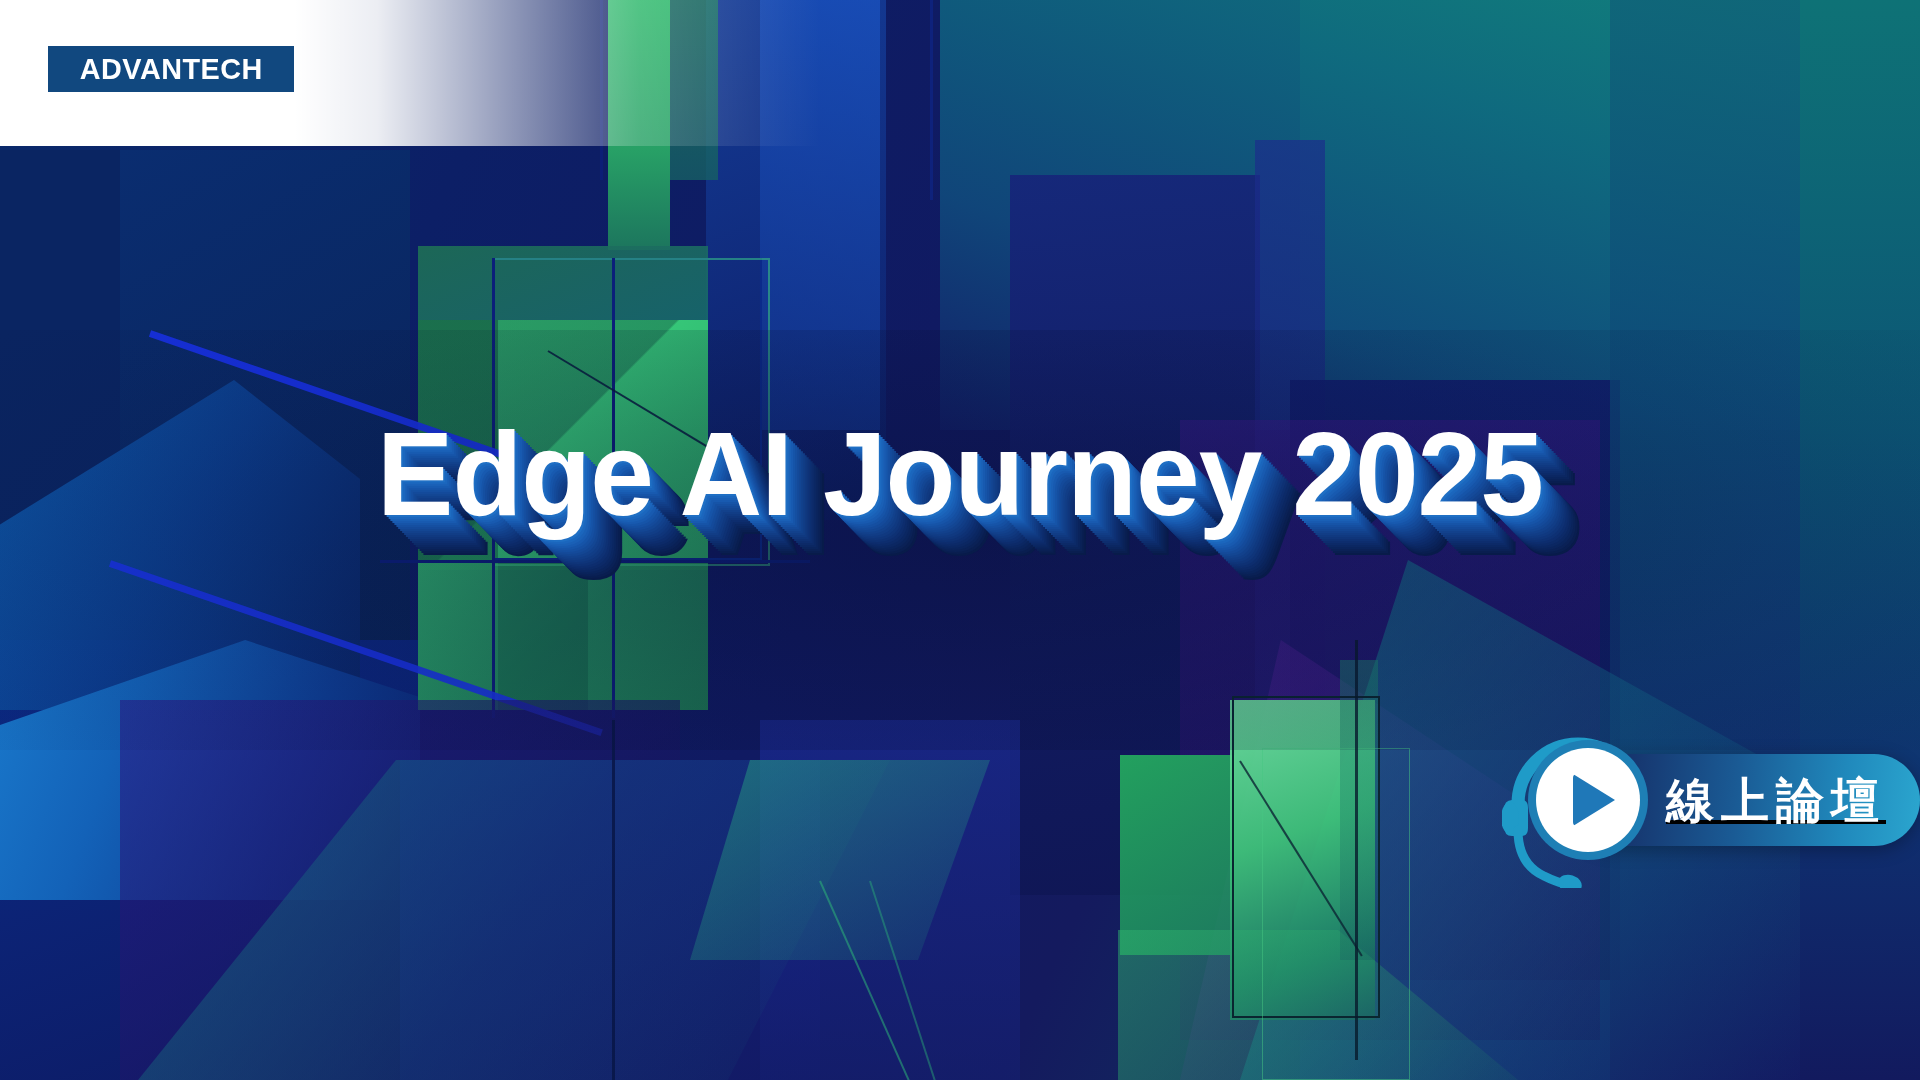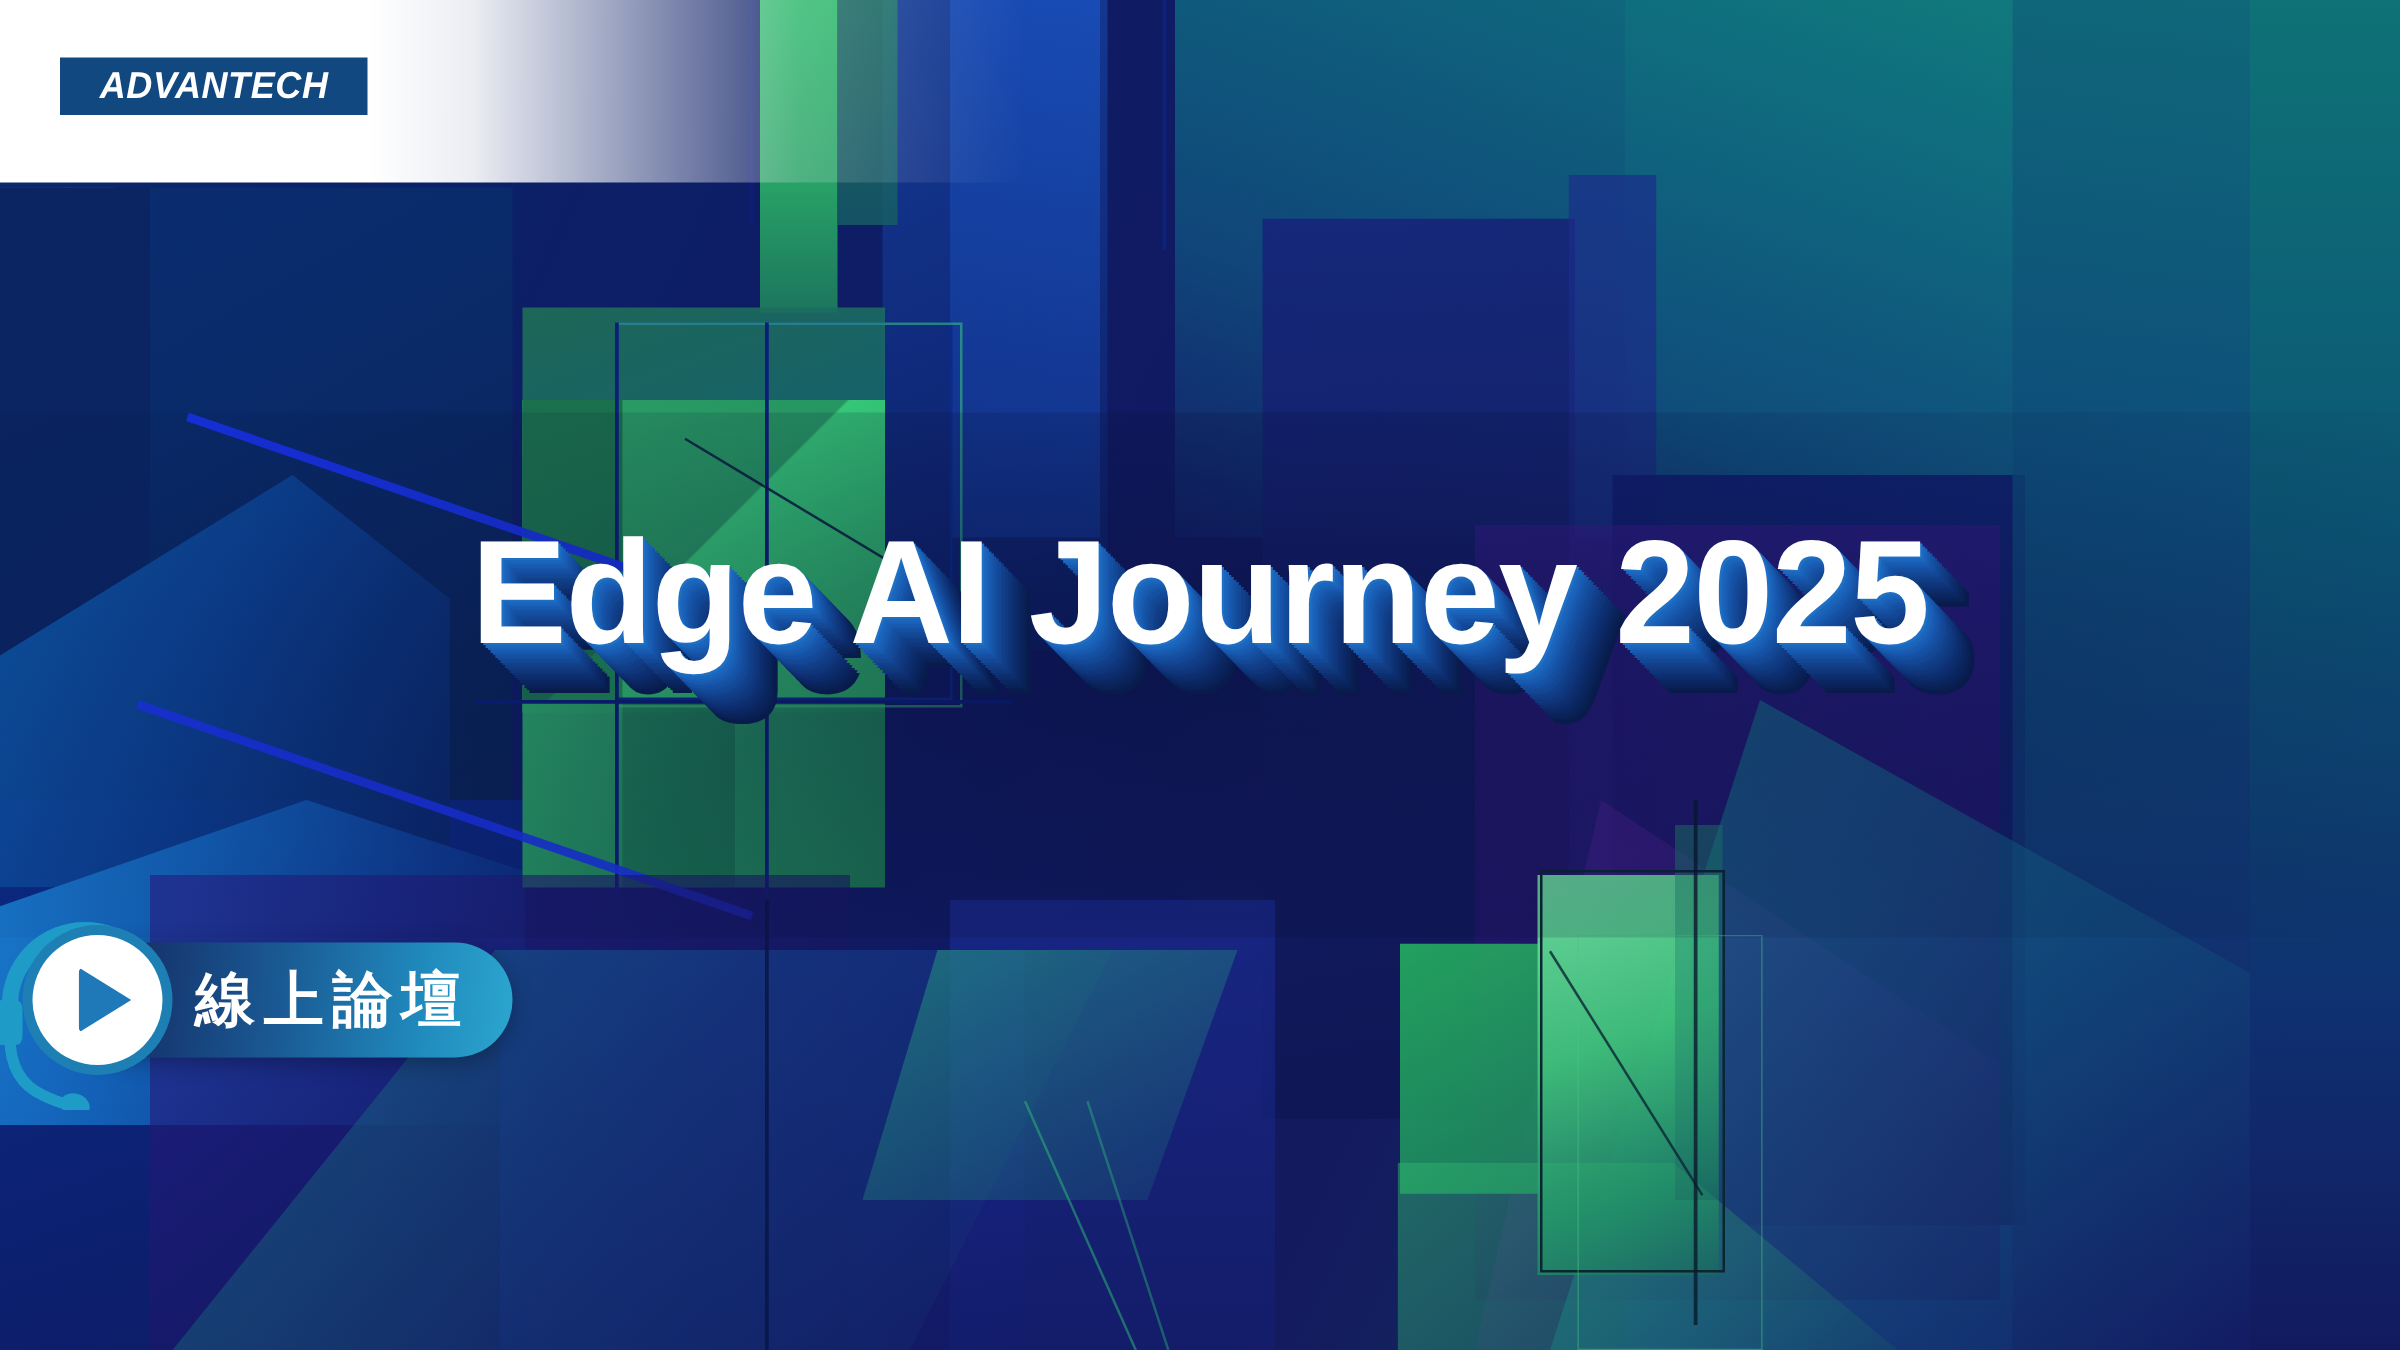--- a/index.html
+++ b/index.html
@@ -45,21 +45,20 @@
   .bg-purple2 {
     position:absolute; left:120px; top:700px; width:560px; height:380px;
     background:linear-gradient(140deg,#2a1a86 0%,#181662 60%,#121355 100%);
     opacity:.6;
   }
 
   
   .header-bar {
     position:absolute; left:0; top:0; width:820px; height:146px;
     background:linear-gradient(to right,#ffffff 0%,#ffffff 36%,rgba(255,255,255,.92) 46%,rgba(255,255,255,.55) 62%,rgba(255,255,255,.18) 78%,rgba(255,255,255,0) 100%);
-    font-style:italic;
   }
 
   
   .logo-box {
     position:absolute; left:48px; top:46px;
     width:246px; height:46px;
     background:#11487f;
     display:flex; align-items:center; justify-content:center;
   }
   .logo-text {
@@ -334,21 +333,21 @@
     letter-spacing:6px;
     line-height:1.1;
     white-space:nowrap;
     font-family:"DejaVu Sans","Liberation Sans",sans-serif;
     text-shadow:0 3px 10px rgba(0,0,0,.45);
   }
 
   
   .badge-wrap {
     position:absolute; left:0; right:0; top:740px;
-    display:flex; align-items:center; justify-content:flex-start;
+    display:flex; align-items:center; justify-content:flex-end;text-decoration:underline;
   }
   .badge-inner {
     position:relative;
     display:flex; align-items:center;
     height:120px;
   }
 
   .headset-icon {
     position:absolute;
     left:-8px; top:-22px;

